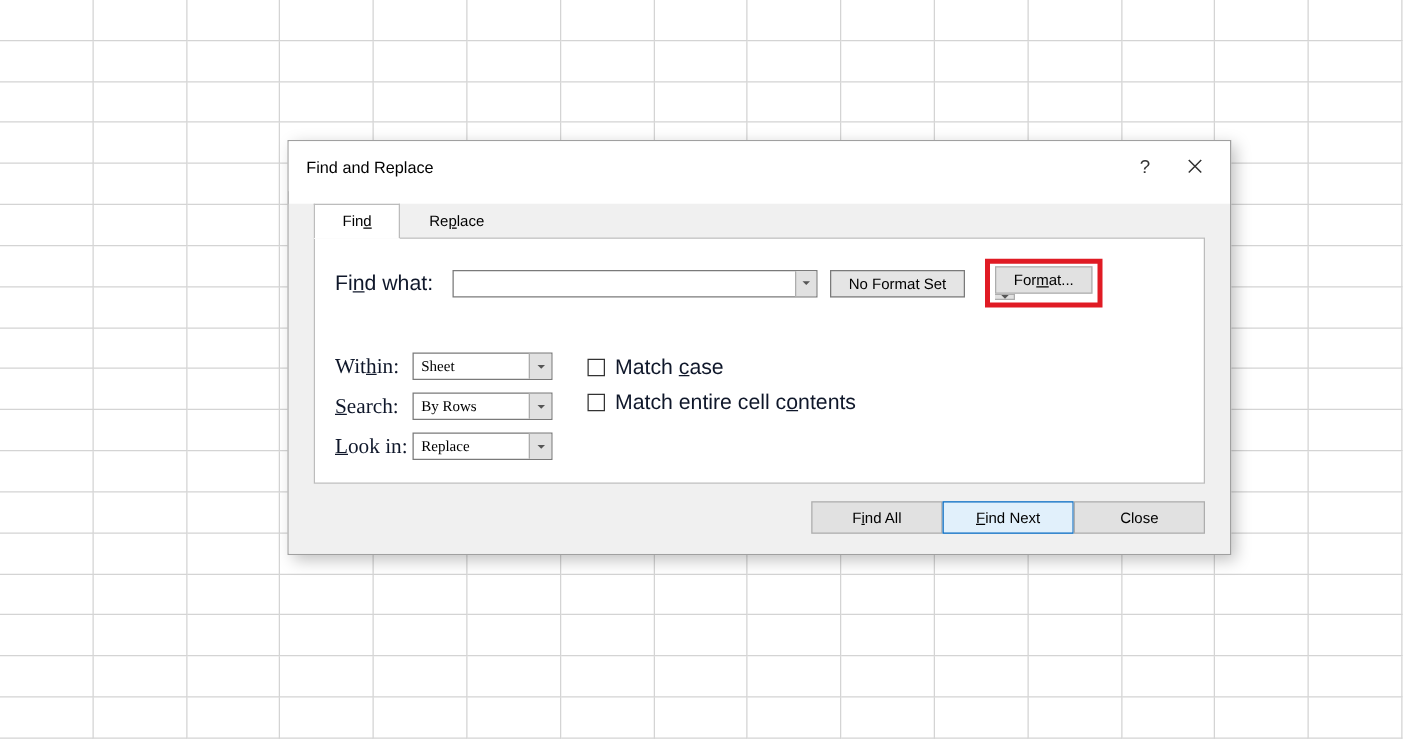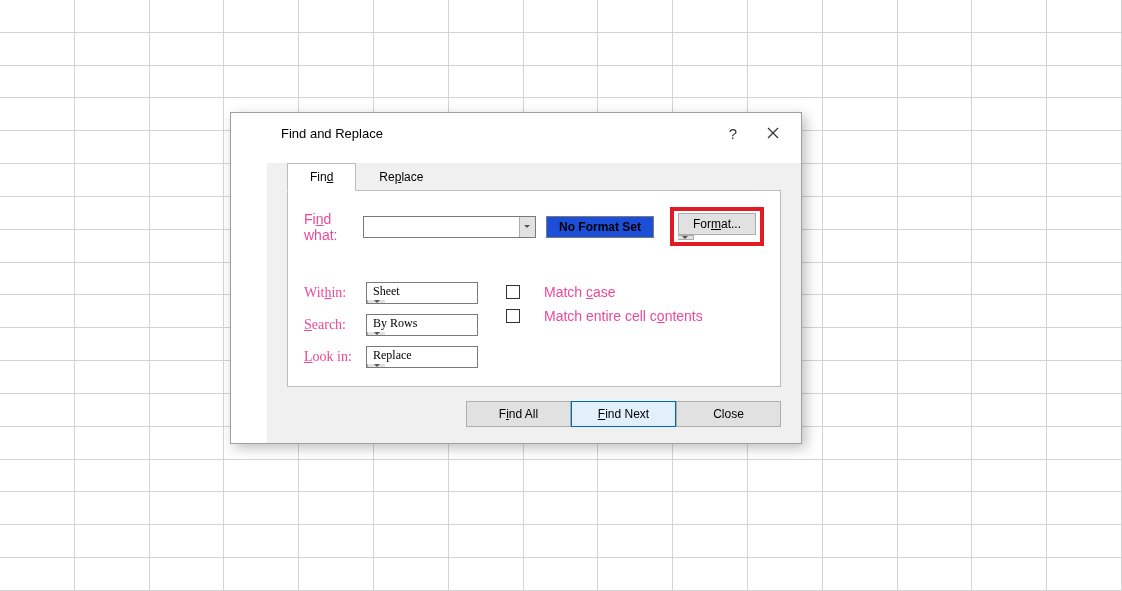--- a/index.html
+++ b/index.html
@@ -22,25 +22,24 @@
     }
     .grid-cell {
       border-right: 1px solid #d4d4d4;
       border-bottom: 1px solid #d4d4d4;
     }
     
     .dialog {
       position: absolute;
       left: 230px;
       top: 112px;
-      width: 572px;
+      width: 755px;
       background: #ffffff;
       border: 1px solid #a0a0a0;
       box-shadow: 4px 4px 12px rgba(0,0,0,0.25);
-      padding-left: 36px;
     }
     .titlebar {
       display: flex;
       align-items: center;
       height: 40px;
       padding: 0 8px 0 14px;
       background: #ffffff;
     }
     .titlebar-title {
       flex: 1;
@@ -87,22 +86,22 @@
       margin: -1px 20px 0 20px;
       padding: 16px 16px 18px 16px;
       position: relative;
     }
     .row {
       display: flex;
       align-items: center;
       gap: 10px;
     }
     .label {
-      font-size: 14px;
-      color: #ec4899;
+      font-size: 17px;
+      color: #0f172a;
     }
     .u { text-decoration: underline; }
     .combo {
       display: flex;
       align-items: stretch;
       border: 1px solid #7a7a7a;
       background: #ffffff;
       height: 22px;
     }
     .combo-input {
@@ -132,25 +131,24 @@
       border: 1px solid #adadad;
       font-size: 12px;
       height: 24px;
       display: inline-flex;
       align-items: center;
       justify-content: center;
       padding: 0 12px;
       color: #000;
     }
     .btn-flat {
-      background: #1d4ed8;
+      background: #e5e5e5;
       border: 1px solid #7a7a7a;
       height: 22px;
       min-width: 108px;
-      font-weight: bold;
     }
     .format-wrap {
       display: flex;
       align-items: stretch;
       border: 4px solid #e01b24;
       padding: 2px 4px;
       margin-left: 6px;
       flex-direction: column;
     }
     .format-btn {
@@ -183,21 +181,20 @@
       row-gap: 10px;
       align-items: center;
       font-family: Liberation Serif, serif;
     }
     .select {
       display: flex;
       border: 1px solid #7a7a7a;
       height: 22px;
       background: #ffffff;
       align-items: stretch;
-      flex-direction: column;
     }
     .select-text {
       flex: 1;
       padding: 0 6px;
       display: flex;
       align-items: center;
       font-size: 12px;
     }
     .select-btn {
       width: 18px;
@@ -209,21 +206,21 @@
     }
     .checks {
       display: flex;
       flex-direction: column;
       gap: 8px;
       padding-top: 2px;
     }
     .check {
       display: flex;
       align-items: center;
-      gap: 24px;
+      gap: 8px;
     }
     .checkbox {
       width: 14px;
       height: 14px;
       border: 1px solid #333;
       background: #ffffff;
     }
     .buttons-row {
       display: flex;
       justify-content: flex-end;

